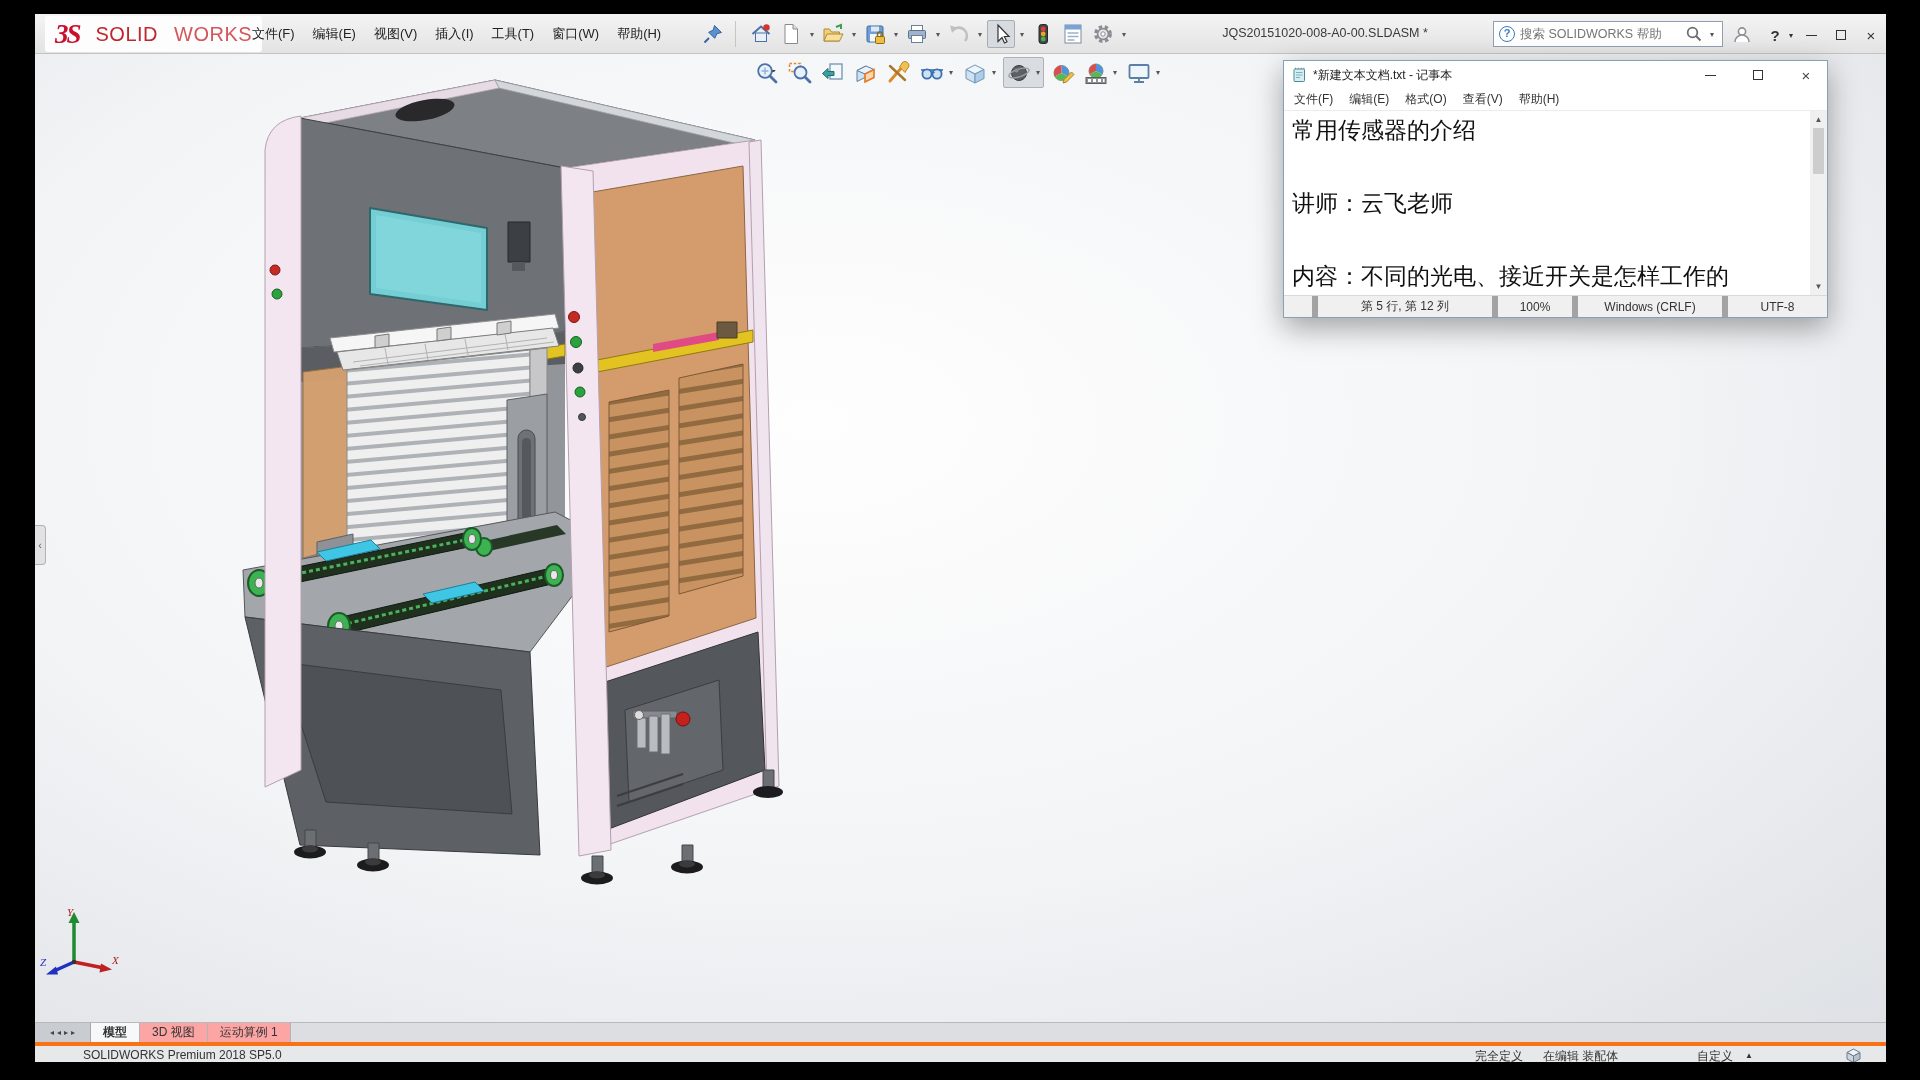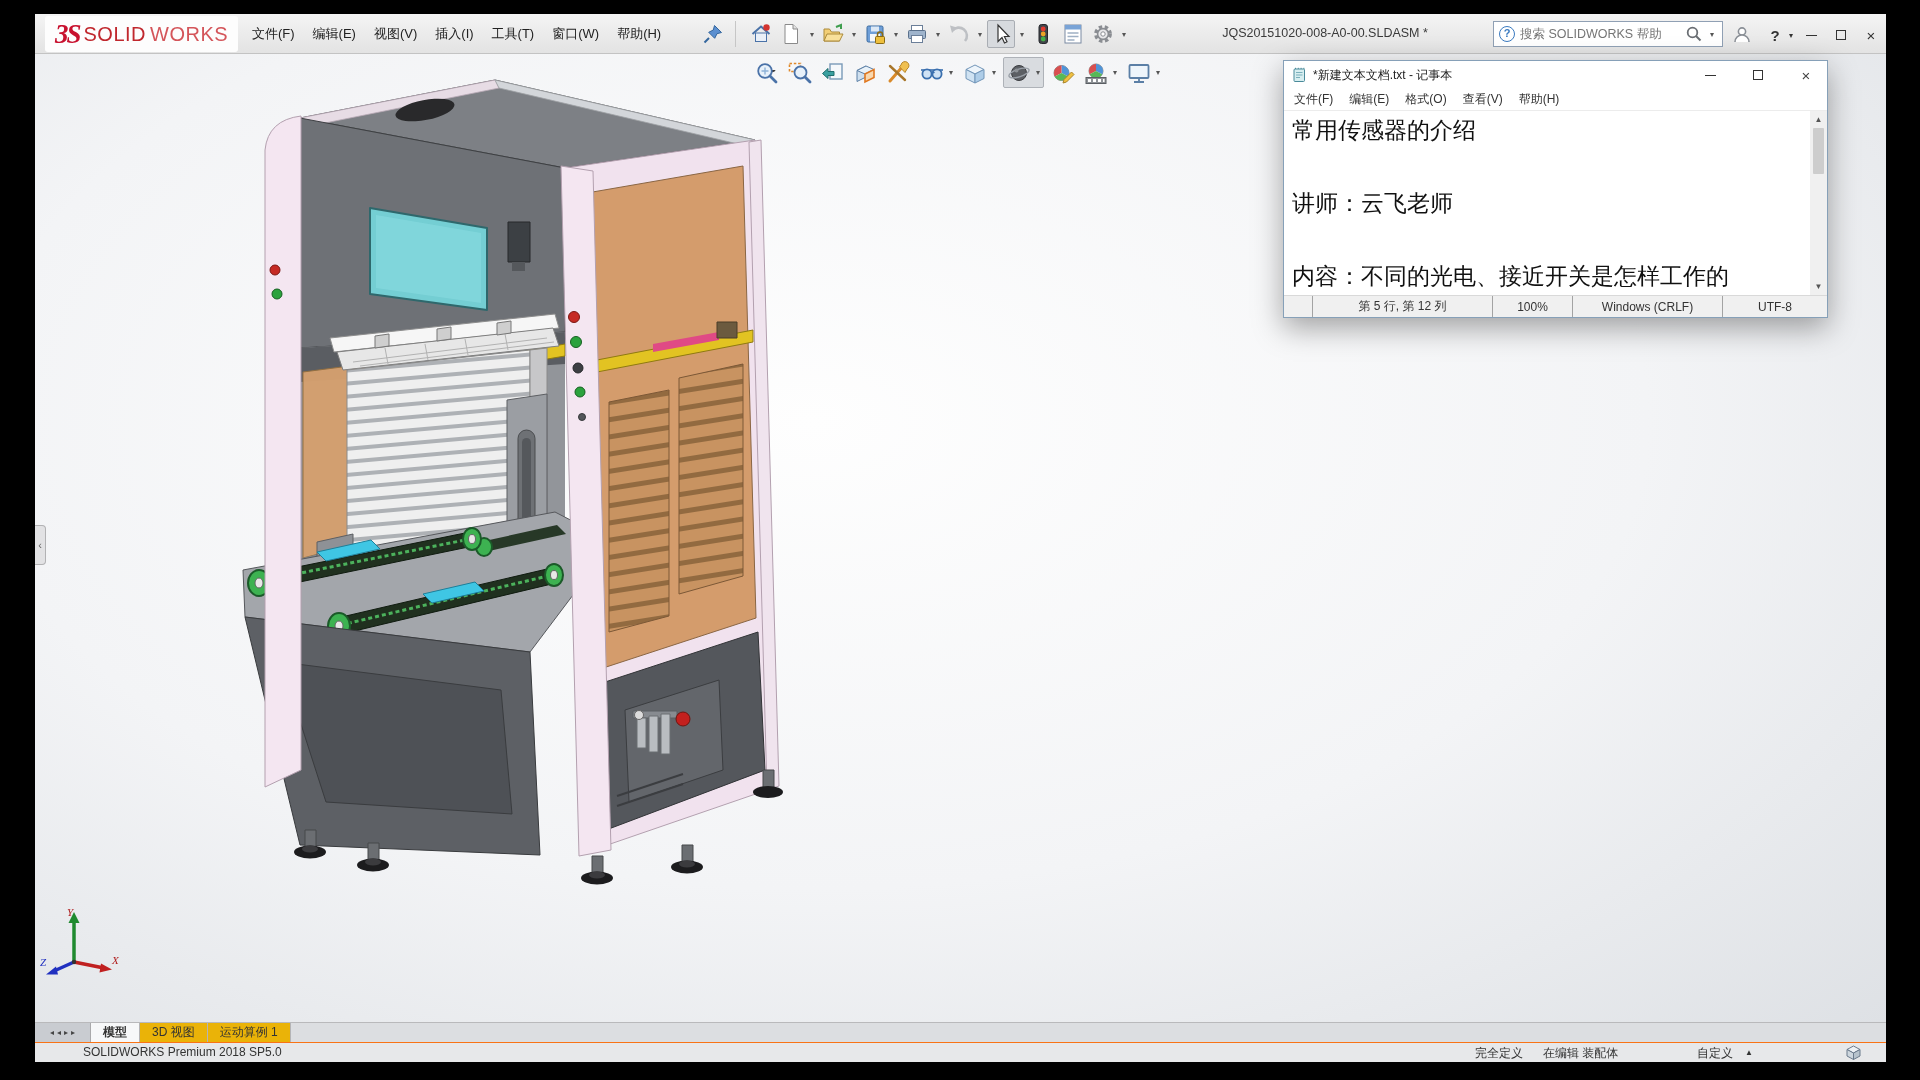--- a/index.html
+++ b/index.html
@@ -6,21 +6,21 @@
   html,body { width:1920px; height:1080px; background:#000; overflow:hidden;
     font-family:"Liberation Sans", sans-serif; }
 
   
   #screen { position:absolute; left:35px; top:14px; width:1851px; height:1048px;
     background:#e9ebed; overflow:hidden; }
 
   
   #topbar { position:absolute; left:0; top:0; width:100%; height:40px;
     background:linear-gradient(#f4f4f4,#e3e3e3); border-bottom:1px solid #c3c3c3; }
-  #logo { position:absolute; left:10px; top:2px; height:36px; display:flex; align-items:center; gap:4px;
+  #logo { position:absolute; left:10px; top:2px; height:36px; display:flex; align-items:center; gap:16px;
     padding:0 10px; background:#fdfdfd; border-radius:3px; }
   .logo-mark { font-family:"Liberation Serif", serif; font-style:italic; font-weight:bold;
     font-size:27px; color:#c8102e; letter-spacing:-2px; }
   .logo-bold { font-size:20px; font-weight:normal; color:#c0272d; letter-spacing:.5px; }
   .logo-light { font-size:20px; font-weight:400; color:#d4555a; letter-spacing:.5px; }
   #menubar { position:absolute; left:208px; top:0; height:40px; display:flex; align-items:center; }
   .menu-item { padding:4px 9px; font-size:13px; color:#222; cursor:default; }
   #pin { position:absolute; left:666px; top:8px; width:24px; height:24px; }
   .vsep { position:absolute; top:7px; width:1px; height:26px; background:#c6c6c6; }
   #main-tools { position:absolute; left:712px; top:5px; height:30px; display:flex; align-items:center; gap:2px; }
@@ -71,33 +71,33 @@
   #np-text { position:absolute; left:0; top:0; right:17px; bottom:0; overflow:hidden;
     font-family:"DejaVu Serif", serif; font-size:23px; color:#111; padding:1px 8px; }
   .np-line { height:36.5px; line-height:36.5px; white-space:nowrap; }
   #np-scroll { position:absolute; right:0; top:0; width:17px; bottom:0; background:#f0f0f0;
     display:flex; flex-direction:column; align-items:center; }
   .np-arrow { height:17px; width:17px; font-size:8px; color:#555; display:flex; align-items:center; justify-content:center; }
   #np-thumb { width:11px; height:46px; background:#cdcdcd; border-radius:1px; }
   #np-scroll .spacer { flex:1; }
   #np-status { height:22px; border-top:1px solid #d9d9d9; background:#f0f0f0; display:flex;
     align-items:center; font-size:12px; color:#333; }
-  .np-seg { border-left:1px solid #a3a3a3; height:100%; display:flex; align-items:center; justify-content:center; white-space:nowrap; }
+  .np-seg { border-left:6px solid #a3a3a3; height:100%; display:flex; align-items:center; justify-content:center; white-space:nowrap; }
   #np-status .grow { flex:1; }
 
   
   #tabstrip { position:absolute; left:0; top:1008px; width:1851px; height:20px; background:#dcdee1;
     border-top:1px solid #b9b9bb; display:flex; align-items:stretch; font-size:12px; color:#333; }
   #tab-nav { width:56px; background:#c9ccd1; border-right:1px solid #a9a9ab; display:flex;
     align-items:center; justify-content:center; gap:3px; font-size:8px; color:#444; }
   .doc-tab { padding:1px 12px; display:flex; align-items:center; border-right:1px solid #b4b4b6;
-    background:#eab308; white-space:nowrap; }
+    background:#fca5a5; white-space:nowrap; }
   .doc-tab.active { background:#f7f8f9; font-weight:bold; }
   #statusbar { position:absolute; left:0; top:1028px; width:1851px; height:32px; background:#e7e8ea;
-    border-top:1px solid #f97316; font-size:12px; color:#333; }
+    border-top:4px solid #f97316; font-size:12px; color:#333; }
   #statusbar span { position:absolute; top:2px; white-space:nowrap; }
 </style>
 </head>
 <body>
 
 <div id="screen">
 
   <div id="topbar">
     <div id="logo">
       <span class="logo-mark">3S</span>

